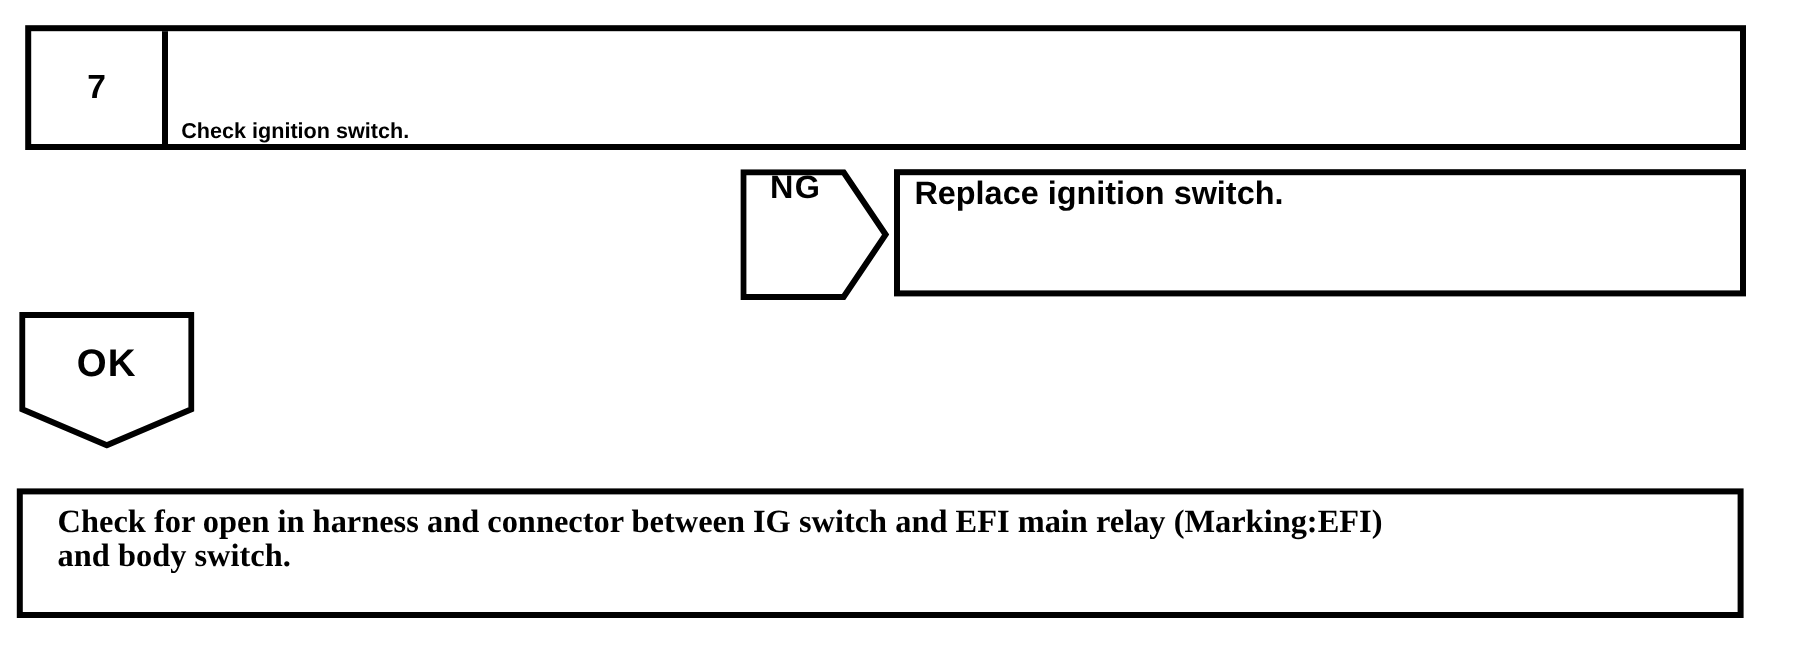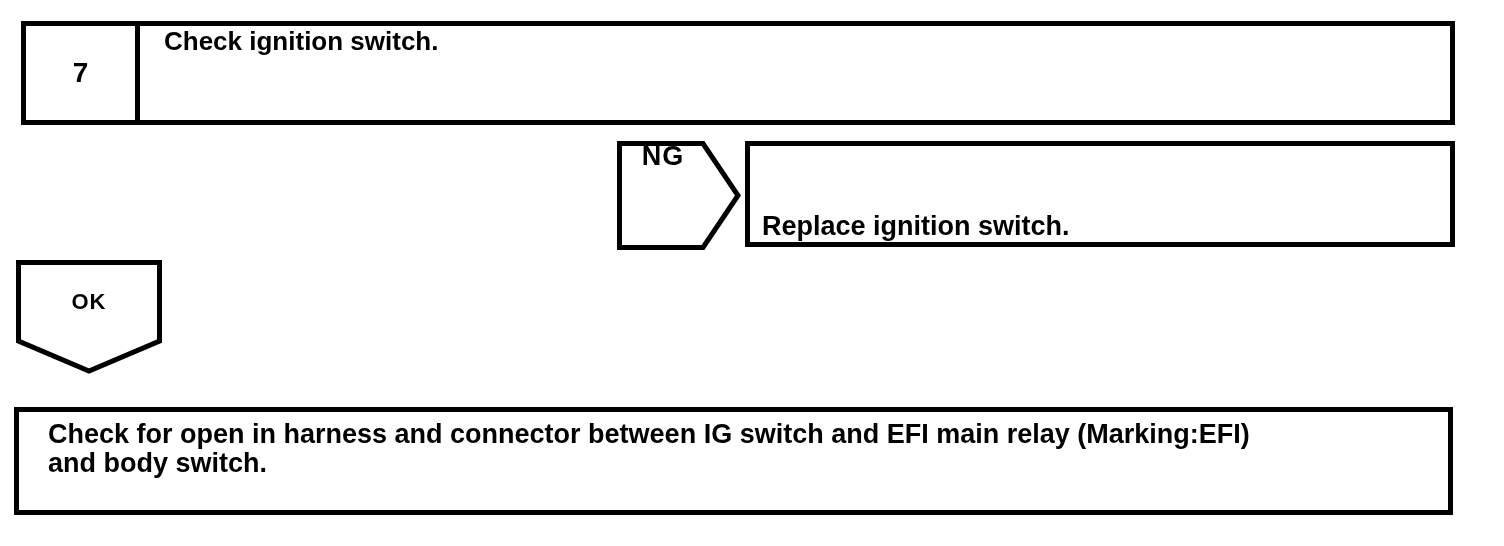--- a/index.html
+++ b/index.html
@@ -35,23 +35,23 @@
     width: 109px;
     border-right: 5px solid #000;
     display: flex;
     align-items: center;
     justify-content: center;
     font-size: 28px;
   }
   .step-instruction-cell {
     flex: 1;
     display: flex;
-    align-items: flex-start;
-    padding-left: 24px;
-    font-size: 26px;
+    align-items: flex-end;
+    padding-left: 11px;
+    font-size: 18px;
   }
 
   
   .ng-shape {
     left: 617px;
     top: 141px;
     width: 124px;
     height: 109px;
   }
   .ng-label {
@@ -68,57 +68,58 @@
 
   
   .ng-action-box {
     left: 745px;
     top: 141px;
     width: 710px;
     height: 106px;
     border: 5px solid #000;
     box-sizing: border-box;
     display: flex;
-    align-items: flex-end;
+    align-items: flex-start;
     padding-left: 12px;
     font-size: 27px;
     background: #fff;
   }
 
   
   .ok-shape {
     left: 16px;
     top: 260px;
     width: 146px;
     height: 114px;
   }
   .ok-label {
     left: 16px;
     top: 260px;
     width: 146px;
     height: 84px;
     display: flex;
     align-items: center;
     justify-content: center;
-    font-size: 22px;
+    font-size: 32px;
     letter-spacing: 1px;
   }
 
   
   .next-step-box {
     left: 14px;
     top: 407px;
     width: 1439px;
     height: 108px;
     border: 5px solid #000;
     box-sizing: border-box;
     padding: 8px 18px 0 29px;
     font-size: 27px;
     line-height: 29px;
     background: #fff;
+    font-family: Liberation Serif, serif;
   }
   .next-step-box .line { white-space: nowrap; }
 
   svg polygon {
     fill: #ffffff;
     stroke: #000000;
     stroke-width: 5;
     stroke-linejoin: miter;
   }
 </style>

